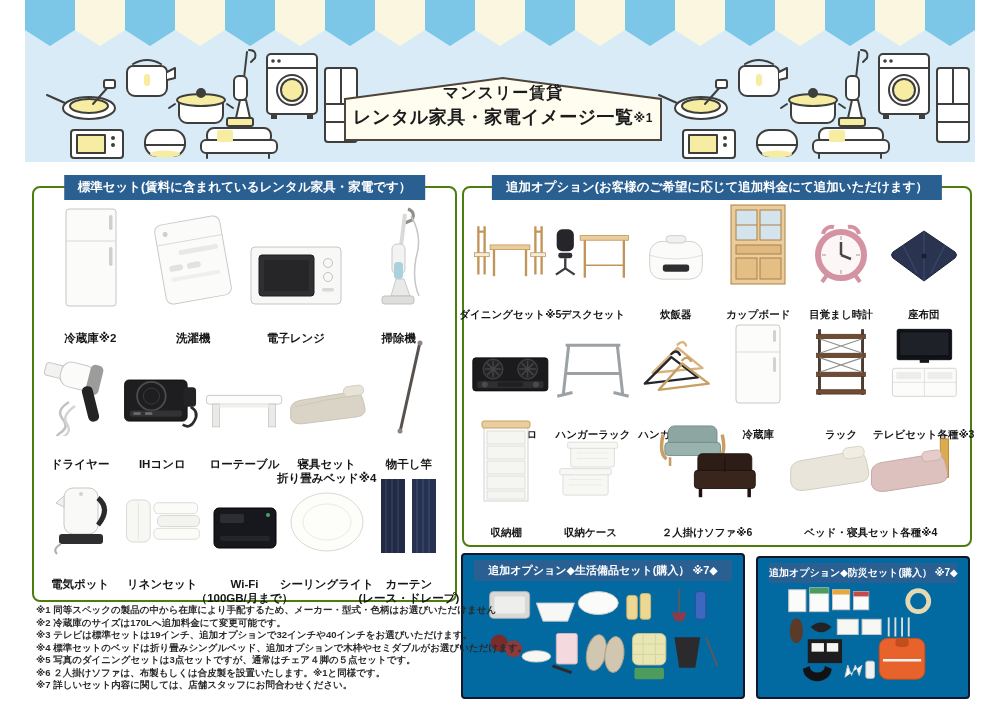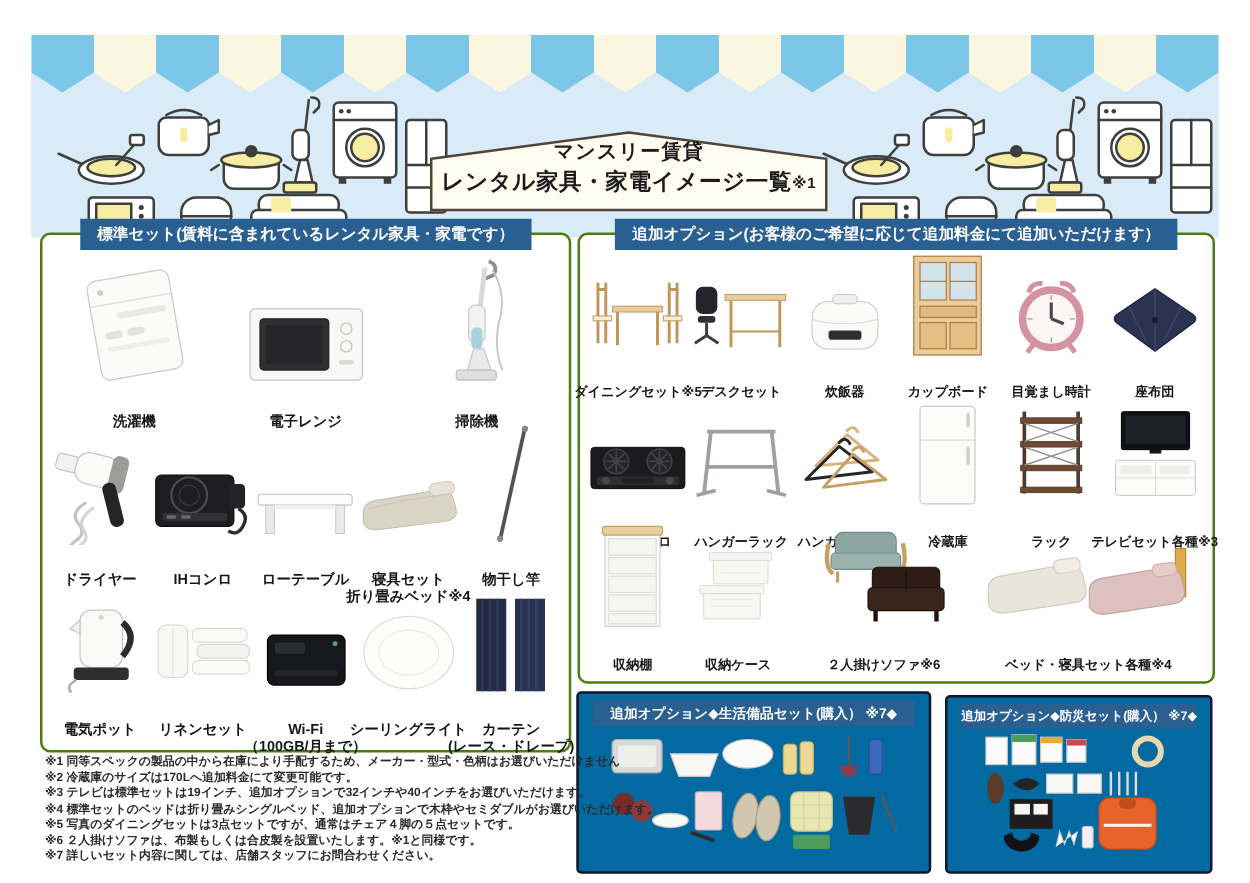--- a/index.html
+++ b/index.html
@@ -1,19 +1,19 @@
 <!DOCTYPE html>
 <html><head>
 <meta charset="utf-8">
 <style>
   html,body{margin:0;padding:0}
   body{width:1000px;height:706px;position:relative;background:#ffffff;overflow:hidden;
        font-family:"Liberation Sans","DejaVu Sans",sans-serif;}
   
-  .banner{position:absolute;left:25px;top:0;width:950px;height:162px;background:#d8ebf7;margin-top:28px;}
+  .banner{position:absolute;left:25px;top:0;width:950px;height:162px;background:#d8ebf7;}
   .awning{position:absolute;top:0;left:0;width:950px;height:46px;
           background:repeating-linear-gradient(90deg,#7cc7e8 0 50px,#fbf6df 50px 100px);}
   .doodles{position:absolute;top:42px;}
   .doodles.dl{left:16px}.doodles.dr{left:628px}
   .titlebox{position:absolute;left:318px;top:76px;width:320px;height:66px;}
   .titlebox svg{position:absolute;left:0;top:0}
   .t1,.t2{position:absolute;width:100%;text-align:center;font-weight:bold;color:#1b1b1b;white-space:nowrap}
   .t1{top:7px;font-size:16px;letter-spacing:1px}
   .t2{top:29px;font-size:18px;letter-spacing:.5px}
   .t2 .note{font-size:12px;vertical-align:1px}
@@ -115,20 +115,31 @@
     </svg>
     <div class="t1">マンスリー賃貸</div>
     <div class="t2"><span>レンタル家具・家電イメージ一覧</span><span class="note">※1</span></div>
   </div>
 </div>
 
 <div class="panel std">
   <div class="phead">標準セット(賃料に含まれているレンタル家具・家電です）</div>
 
   <div class="row sr1">
+    <div class="cell">
+        <div class="pic">
+          <svg width="76" height="104" viewBox="0 0 76 104">
+            <rect x="14" y="3" width="50" height="97" rx="3" fill="#fbfbfa" stroke="#c6c6c4"></rect>
+            <line x1="14" y1="35" x2="64" y2="35" stroke="#d9d9d7"></line>
+            <rect x="57" y="9" width="3.5" height="15" rx="1.7" fill="#cfcfcd"></rect>
+            <rect x="57" y="41" width="3.5" height="19" rx="1.7" fill="#cfcfcd"></rect>
+          </svg>
+        </div>
+        <div class="lbl"><span>冷蔵庫※2</span></div>
+      </div>
     <div class="cell">
         <div class="pic">
           <svg width="86" height="100" viewBox="0 0 86 100">
             <g transform="rotate(-10 43 50)">
               <rect x="10" y="10" width="66" height="80" rx="7" fill="#fbfbf9" stroke="#c9c9c7"></rect>
               <line x1="10" y1="30" x2="76" y2="30" stroke="#dadad8"></line>
               <circle cx="20" cy="20" r="2.5" fill="#cfcfcd"></circle>
               <rect x="30" y="38" width="40" height="5" rx="2.5" fill="#e9e9e7"></rect>
               <rect x="18" y="52" width="14" height="6" rx="3" fill="#e2e2e0"></rect>
               <rect x="36" y="52" width="14" height="6" rx="3" fill="#e2e2e0"></rect>

